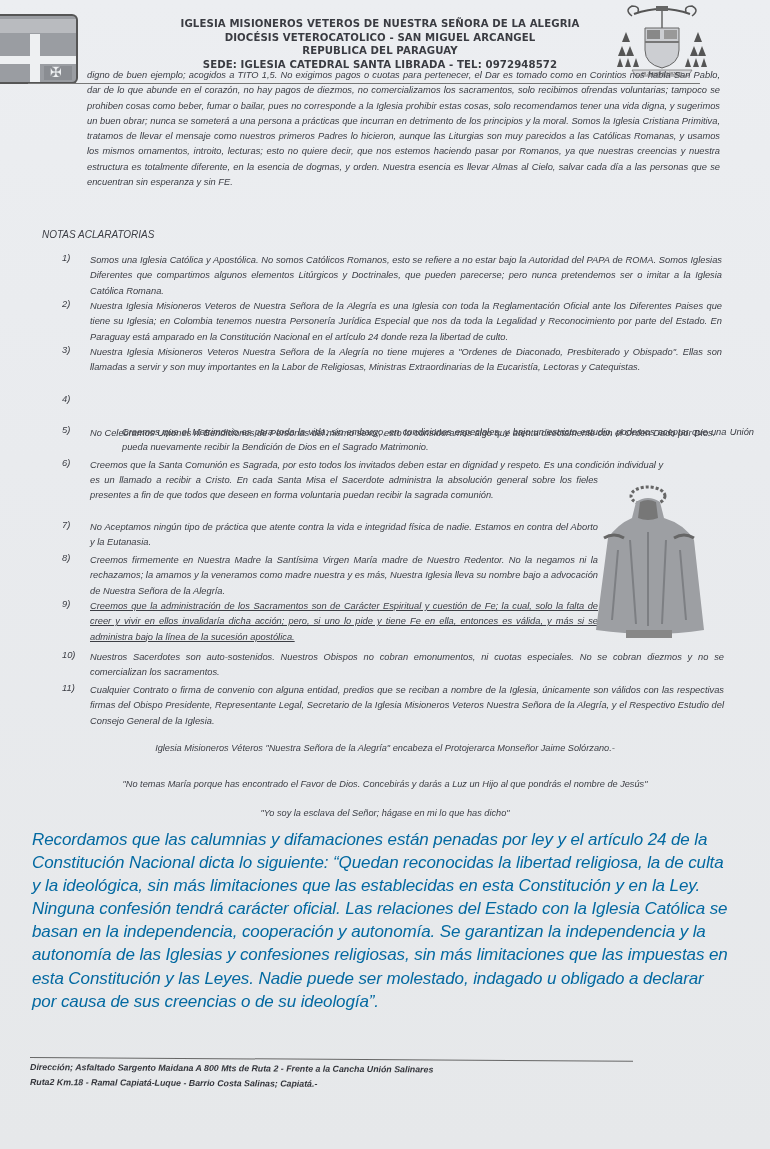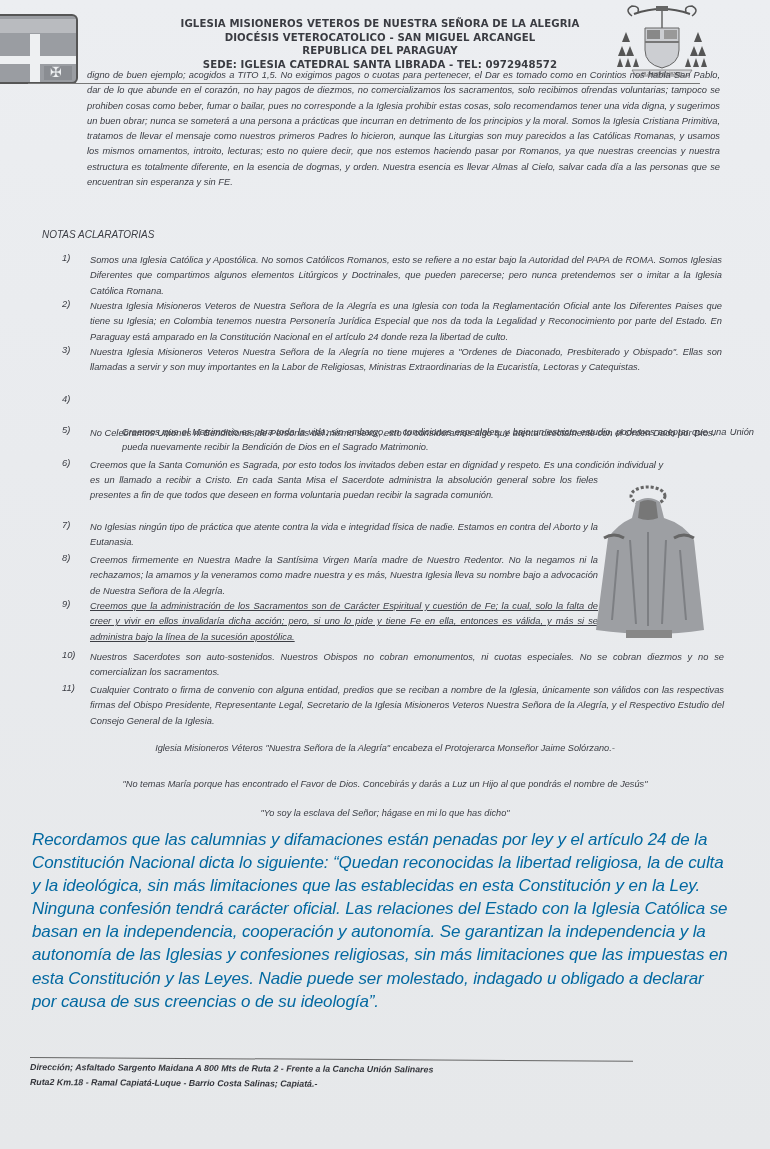--- a/index.html
+++ b/index.html
@@ -89,21 +89,21 @@
     <span class="num">5)</span>
     <div class="body text" style="width:632px;margin-left:32px;">Creemos que el Matrimonio es para toda la vida; sin embargo, en condiciones especiales, y bajo un estricto estudio, podemos aceptar que una Unión pueda nuevamente recibir la Bendición de Dios en el Sagrado Matrimonio.</div>
   </div>
   <div class="item" style="top:458px;width:670px;">
     <span class="num">6)</span>
     <div class="body text" style="width:640px;white-space:nowrap;">Creemos que la Santa Comunión es Sagrada, por esto todos los invitados deben estar en dignidad y respeto. Es una condición individual y</div>
     <div class="body text" style="top:15px;width:508px;">es un llamado a recibir a Cristo. En cada Santa Misa el Sacerdote administra la absolución general sobre los fieles presentes a fin de que todos que deseen en forma voluntaria puedan recibir la sagrada comunión.</div>
   </div>
   <div class="item" style="top:520px;width:540px;">
     <span class="num">7)</span>
-    <div class="body text" style="width:508px;">No Iglesias ningún tipo de práctica que atente contra la vida e integridad física de nadie. Estamos en contra del Aborto y la Eutanasia.</div>
+    <div class="body text" style="width:508px;">No Aceptamos ningún tipo de práctica que atente contra la vida e integridad física de nadie. Estamos en contra del Aborto y la Eutanasia.</div>
   </div>
   <div class="item" style="top:553px;width:540px;">
     <span class="num">8)</span>
     <div class="body text" style="width:508px;">Creemos firmemente en Nuestra Madre la Santísima Virgen María madre de Nuestro Redentor. No la negamos ni la rechazamos; la amamos y la veneramos como madre nuestra y es más, Nuestra Iglesia lleva su nombre bajo a advocación de Nuestra Señora de la Alegría.</div>
   </div>
   <div class="item" style="top:599px;width:540px;">
     <span class="num">9)</span>
     <div class="body text" style="width:508px;text-decoration:underline;">Creemos que la administración de los Sacramentos son de Carácter Espiritual y cuestión de Fe; la cual, solo la falta de creer y vivir en ellos invalidaría dicha acción; pero, si uno lo pide y tiene Fe en ella, entonces es válida, y más si se administra bajo la línea de la sucesión apostólica.</div>
   </div>
   <div class="item" style="top:650px;width:670px;">

